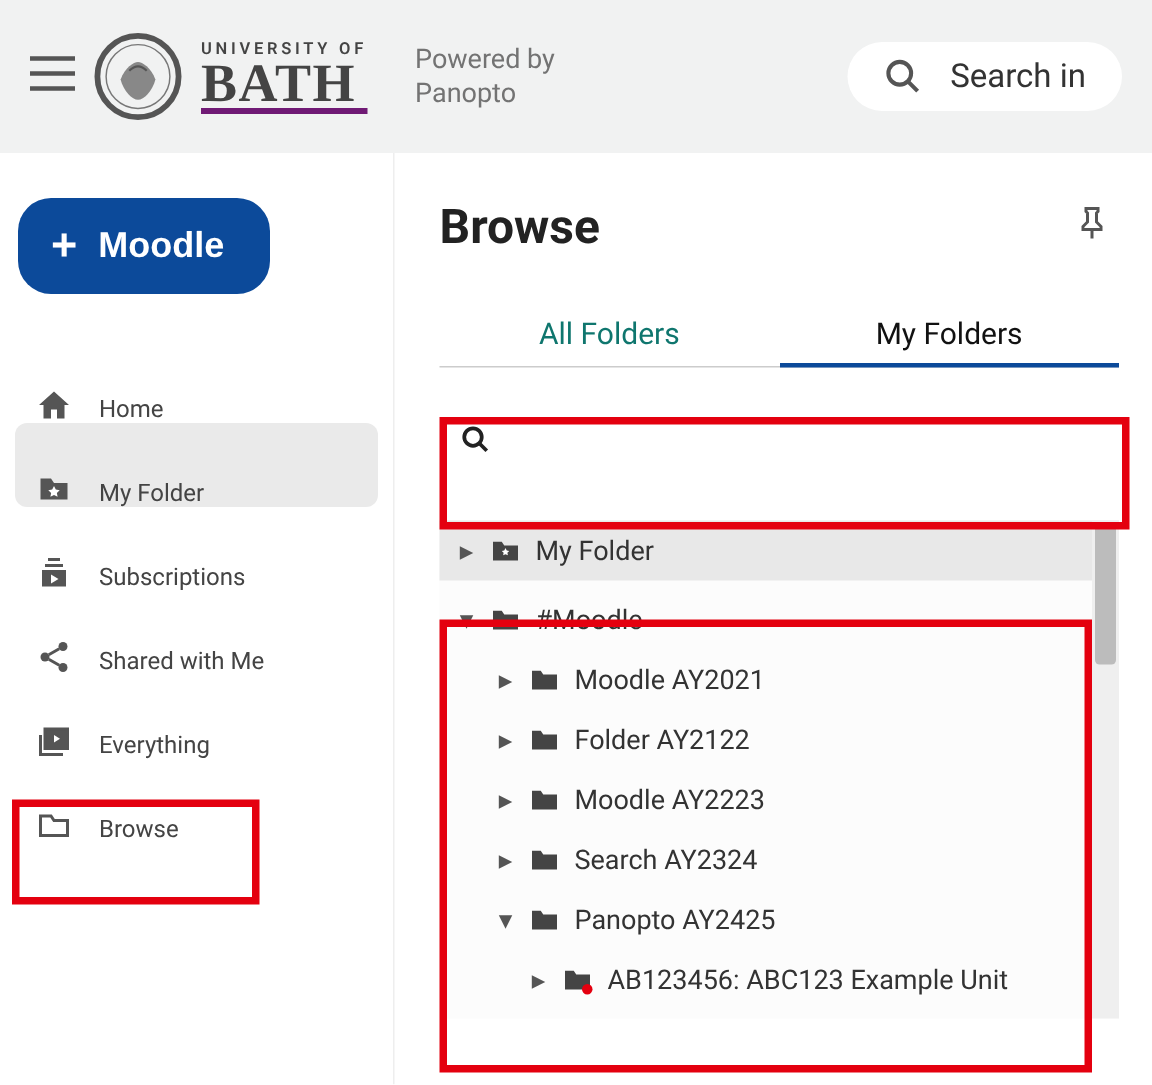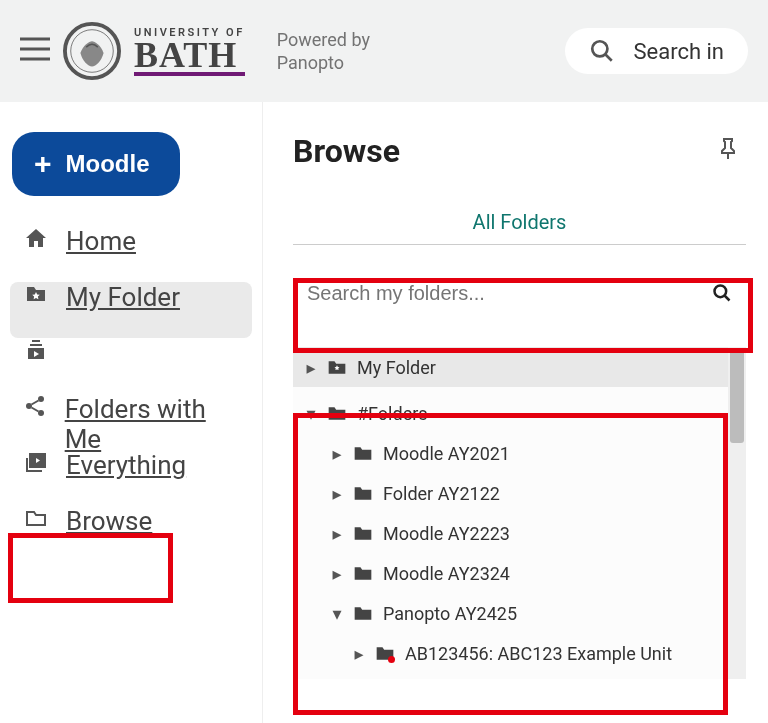--- a/index.html
+++ b/index.html
@@ -92,29 +92,28 @@
       display: flex;
       align-items: center;
       gap: 14px;
       cursor: pointer;
       margin-bottom: 30px;
       margin-left: 2px;
     }
     .create-btn .plus { font-size: 30px; line-height: 1; }
     .nav-item {
       display: flex;
-      align-items: flex-start;
+      align-items: flex-end;
       gap: 16px;
       height: 56px;
       padding: 0 12px;
       color: #444;
-      font-size: 26px;
+      font-size: 16px;
       cursor: pointer;
       border-radius: 8px;
-      text-decoration: underline;
     }
     .nav-item.active { background: #eaeaea; }
     .nav-icon { width: 28px; display: flex; justify-content: center; color: #555; }
 
     .content {
       flex: 1;
       padding: 30px 0 0 30px;
       position: relative;
     }
     .page-title-row {
@@ -298,32 +297,33 @@
 
     <div class="nav-item">
       <span class="nav-icon">
         <svg width="24" height="24" viewBox="0 0 24 24" fill="#555">
             <rect x="4" y="10" width="16" height="11"></rect>
             <path d="M10 13l5 3-5 3z" fill="#fff"></path>
             <rect x="6" y="6" width="12" height="2"></rect>
             <rect x="8" y="2" width="8" height="2"></rect>
           </svg>
       </span>
+      <span>Subscriptions</span>
     </div>
 
     <div class="nav-item">
       <span class="nav-icon">
         <svg width="24" height="24" viewBox="0 0 24 24" fill="#555">
             <circle cx="6" cy="12" r="3"></circle>
             <circle cx="18" cy="5" r="3"></circle>
             <circle cx="18" cy="19" r="3"></circle>
             <path d="M8.5 10.5l7-4M8.5 13.5l7 4" stroke="#555" stroke-width="2"></path>
           </svg>
       </span>
-      <span>Folders with Me</span>
+      <span>Shared with Me</span>
     </div>
 
     <div class="nav-item">
       <span class="nav-icon">
         <svg width="24" height="24" viewBox="0 0 24 24" fill="none" stroke="#555" stroke-width="2">
             <rect x="6" y="4" width="15" height="13" fill="#555"></rect>
             <path d="M12 8l4 2.5L12 13z" fill="#fff" stroke="none"></path>
             <path d="M3 8v13h15"></path>
           </svg>
       </span>
@@ -348,24 +348,26 @@
             <path d="M6 2h8v2l-1 1v6l3 3v2H4v-2l3-3V5L6 4z"></path>
             <path d="M10 16v6"></path>
           </svg>
       </div>
     </div>
 
     <div class="tabs">
       <div class="tab">
         <span>All Folders</span>
       </div>
+      <div class="tab active">
+        <span>My Folders</span>
+      </div>
     </div>
 
     <div class="search-folders">
-      <input type="text" placeholder="Search my folders..." style="">
       <svg width="20" height="20" viewBox="0 0 24 24" fill="none" stroke="#222" stroke-width="3">
           <circle cx="10" cy="10" r="7"></circle>
           <path d="M21 21l-6-6"></path>
         </svg>
     </div>
 
     <div class="tree-wrap">
       <div class="tree-scroll">
         <div class="scroll-track">
           <div class="scroll-thumb"></div>
@@ -383,21 +385,21 @@
         </div>
 
         <div class="tree-body">
           <div class="tree-row indent-1">
             <span class="caret">▾</span>
             <span class="folder-icon">
               <svg width="20" height="18" viewBox="0 0 24 20" fill="#444">
                   <path d="M2 3h7l2 3h11v12H2z"></path>
                 </svg>
             </span>
-            <span>#Folders</span>
+            <span>#Moodle</span>
           </div>
 
           <div class="tree-row indent-2">
             <span class="caret">▸</span>
             <span class="folder-icon">
                 <svg width="20" height="18" viewBox="0 0 24 20" fill="#444">
                   <path d="M2 3h7l2 3h11v12H2z"></path>
                 </svg>
               </span>
             <span>Moodle AY2021</span>
@@ -420,21 +422,21 @@
               </span>
             <span>Moodle AY2223</span>
           </div>
           <div class="tree-row indent-2">
             <span class="caret">▸</span>
             <span class="folder-icon">
                 <svg width="20" height="18" viewBox="0 0 24 20" fill="#444">
                   <path d="M2 3h7l2 3h11v12H2z"></path>
                 </svg>
               </span>
-            <span>Moodle AY2324</span>
+            <span>Search AY2324</span>
           </div>
           <div class="tree-row indent-2">
             <span class="caret">▾</span>
             <span class="folder-icon">
                 <svg width="20" height="18" viewBox="0 0 24 20" fill="#444">
                   <path d="M2 3h7l2 3h11v12H2z"></path>
                 </svg>
               </span>
             <span>Panopto AY2425</span>
           </div>

